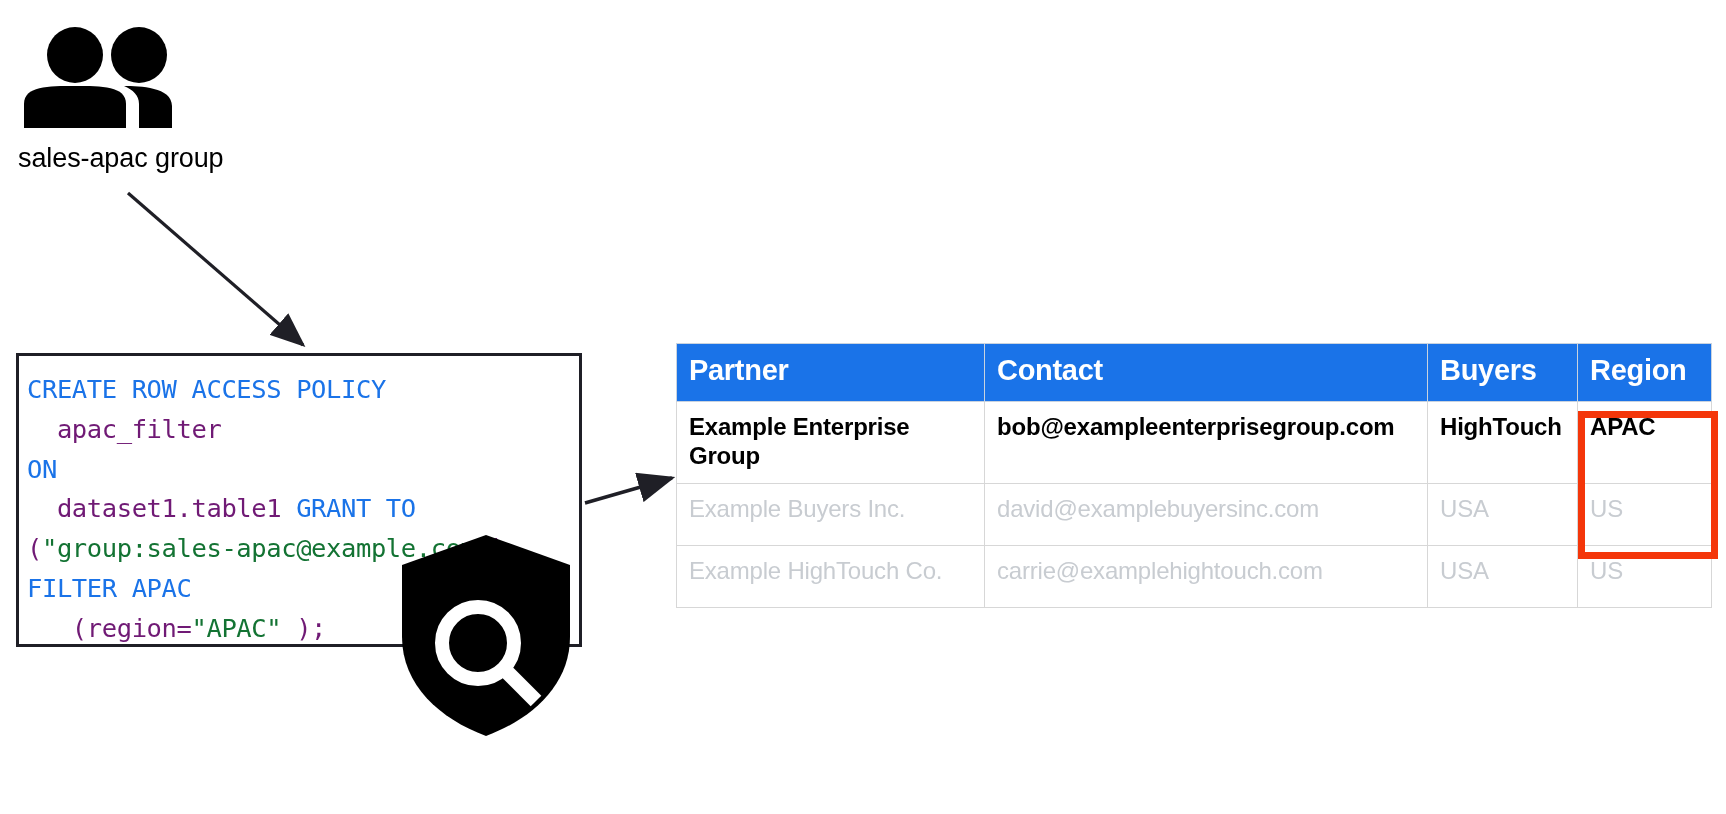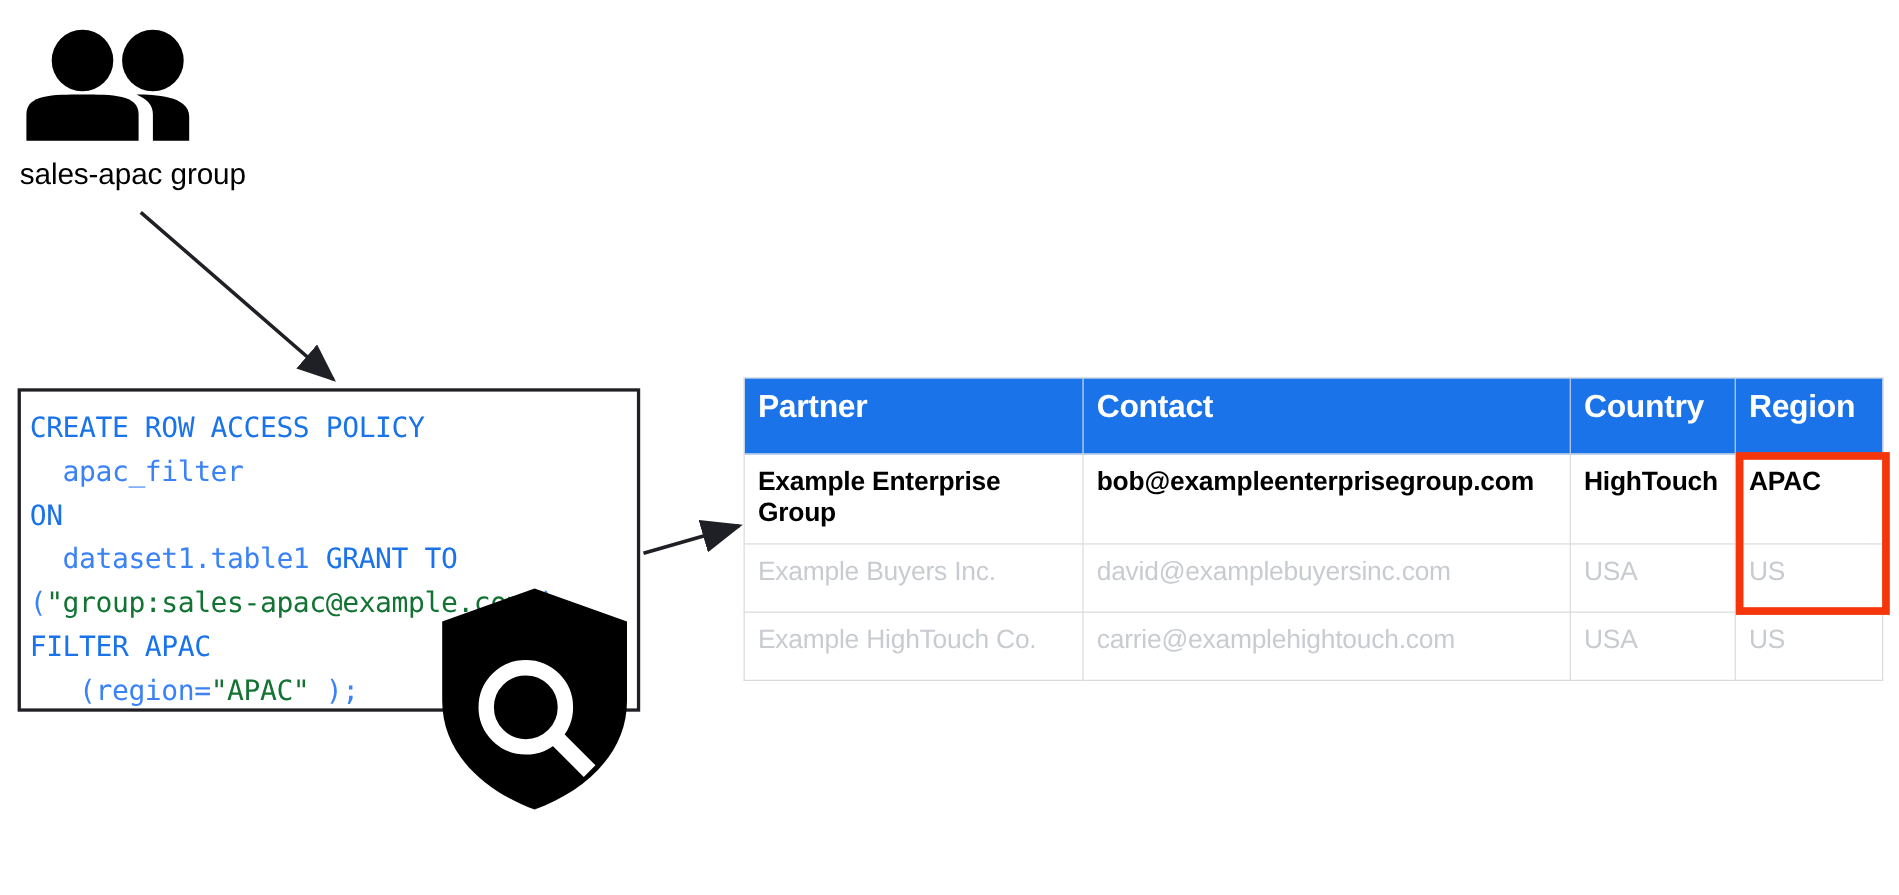--- a/index.html
+++ b/index.html
@@ -64,21 +64,21 @@
     font-family: "DejaVu Sans Mono", "Liberation Mono", monospace;
     font-size: 25.5px;
     line-height: 1.56;
     white-space: pre;
     padding: 14px 0 0 8px;
     color: #3c4043;
     letter-spacing: -0.4px;
   }
   .kw  { color: #1a73e8; }
   .str { color: #137333; }
-  .pln { color: #3b82f6; }
+  .pln { color: #701a75; }
 
   
   #shield-icon {
     position: absolute;
     left: 400px;
     top: 533px;
     width: 172px;
     height: 205px;
   }
   #shield-icon svg { display: block; }
@@ -95,21 +95,21 @@
     table-layout: fixed;
     width: 1035px;
     font-size: 24px;
   }
   table#partner-table th {
     background: #1a73e8;
     color: #ffffff;
     font-weight: bold;
     font-size: 29px;
     text-align: left;
-    padding: 9px 12px 25px 12px;
+    padding: 9px 12px 14px 12px;
     border: 1px solid #c9d3df;
     line-height: 1.18;
     letter-spacing: -0.3px;
   }
   table#partner-table td {
     border: 1px solid #d7d7d7;
     padding: 10px 12px 12px 12px;
     vertical-align: top;
     line-height: 1.22;
     height: 62px;
@@ -191,21 +191,21 @@
     <colgroup>
       <col class="c-partner">
         <col class="c-contact">
         <col class="c-country">
         <col class="c-region">
     </colgroup>
     <thead>
       <tr>
         <th>Partner</th>
         <th>Contact</th>
-        <th>Country</th>
+        <th>Buyers</th>
         <th>Region</th>
       </tr>
     </thead>
     <tbody>
         <tr class="row-visible">
           <td>Example Enterprise Group</td>
           <td>bob@exampleenterprisegroup.com</td>
           <td>HighTouch</td>
           <td>APAC</td>
         </tr>

